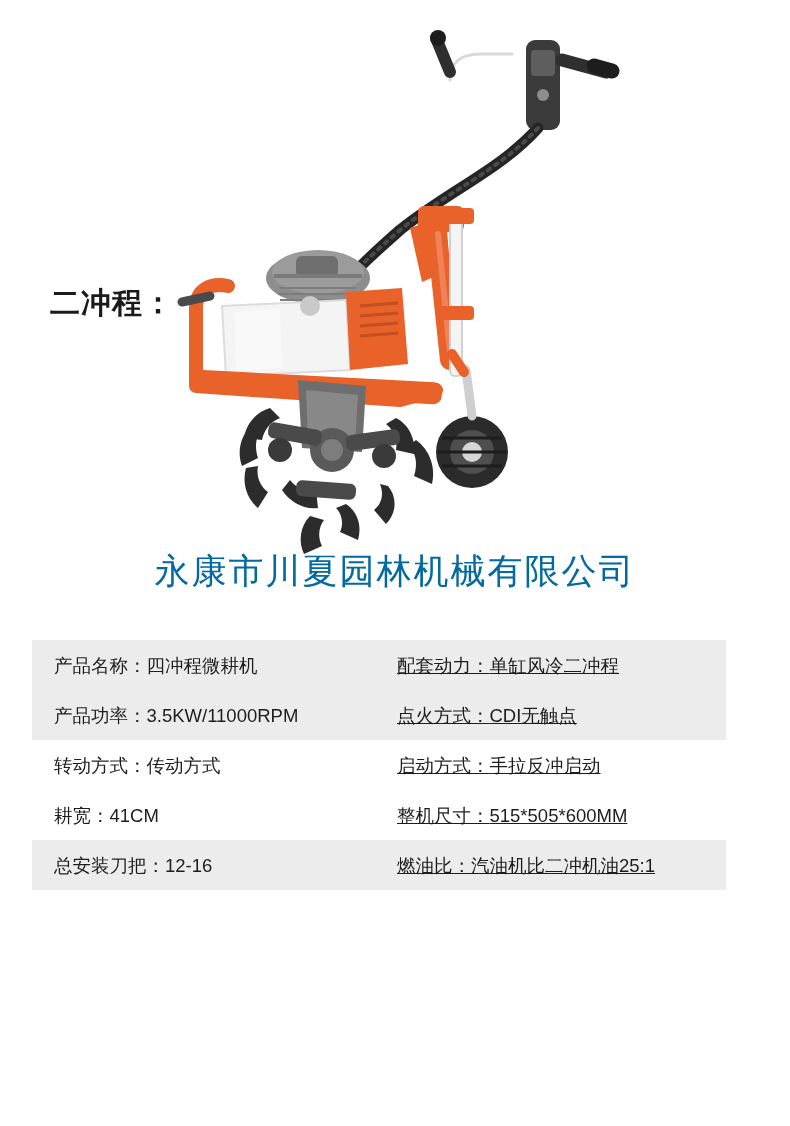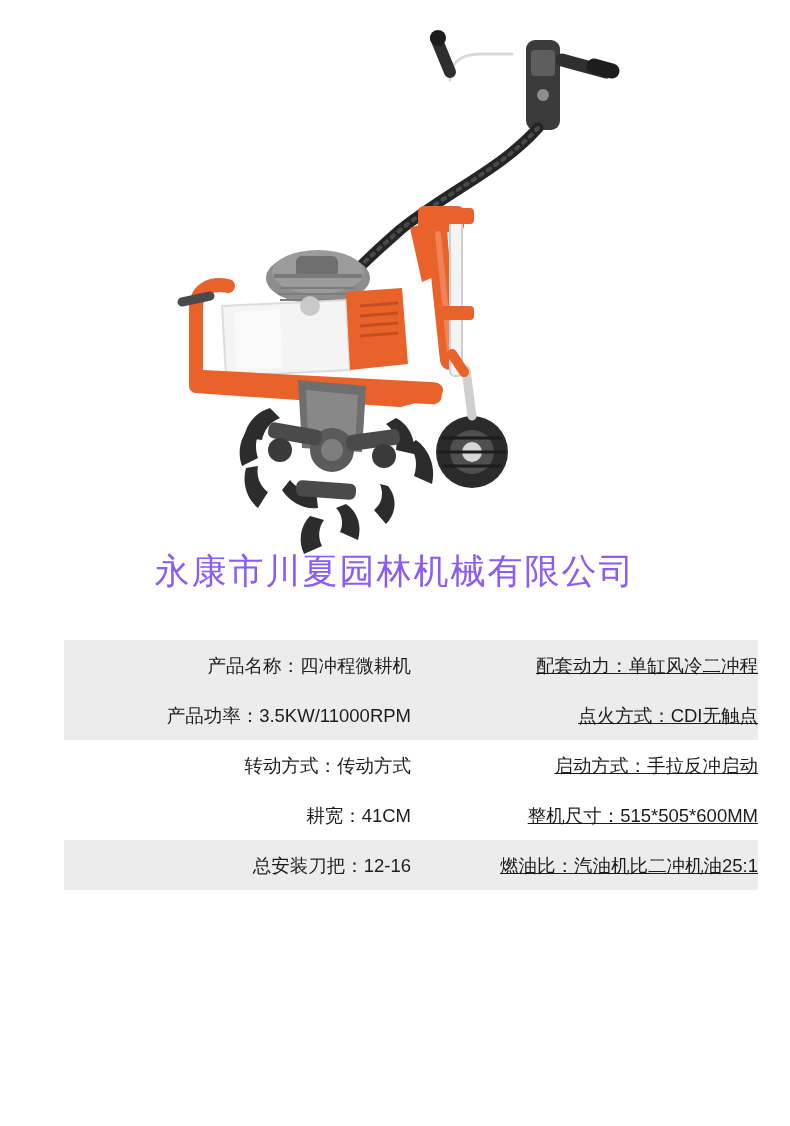--- a/index.html
+++ b/index.html
@@ -32,42 +32,41 @@
     color: #1a1a1a;
     letter-spacing: 1px;
     z-index: 40;
   }
   .watermark {
     position: absolute;
     left: 0; right: 0;
     top: 548px;
     text-align: center;
     font-size: 35px;
-    color: #8b5cf6;
+    color: #0369a1;
     letter-spacing: 2px;
     font-weight: normal;
     z-index: 45;
     text-shadow: 0 0 1px rgba(0,0,0,0.05);
   }
 
   
   .machine {
     position: absolute;
     left: 150px; top: 20px;
     width: 520px; height: 540px;
     z-index: 20;
   }
   .machine svg { display: block; }
 
   
   .spec-wrap {
     position: absolute;
-    left: 64px; top: 640px;
+    left: 32px; top: 640px;
     width: 694px;
-    text-align: right;
   }
   table.spec {
     width: 100%;
     border-collapse: collapse;
     table-layout: fixed;
   }
   table.spec td {
     height: 50px;
     font-size: 18.5px;
     color: #1d1d1d;
@@ -82,20 +81,21 @@
   .spec .lbl { }
   .spec .val { }
 </style>
 </head>
 <body>
 
 <div class="page">
 
   <div class="hero">
 
+    <div class="hero-label">二冲程：</div>
 
     <div class="machine">
       <svg width="520" height="540" viewBox="0 0 520 540" xmlns="http://www.w3.org/2000/svg">
 
         <g stroke="#ffffff" stroke-width="9" fill="none" stroke-linecap="round">
           <path d="M300 60 C 300 42, 312 34, 330 34 L 362 34"></path>
           <path d="M300 60 L 300 120 L 286 210"></path>
           <path d="M362 34 L 400 40"></path>
           <path d="M286 150 L 330 150"></path>
           <path d="M330 150 L 352 158"></path>

